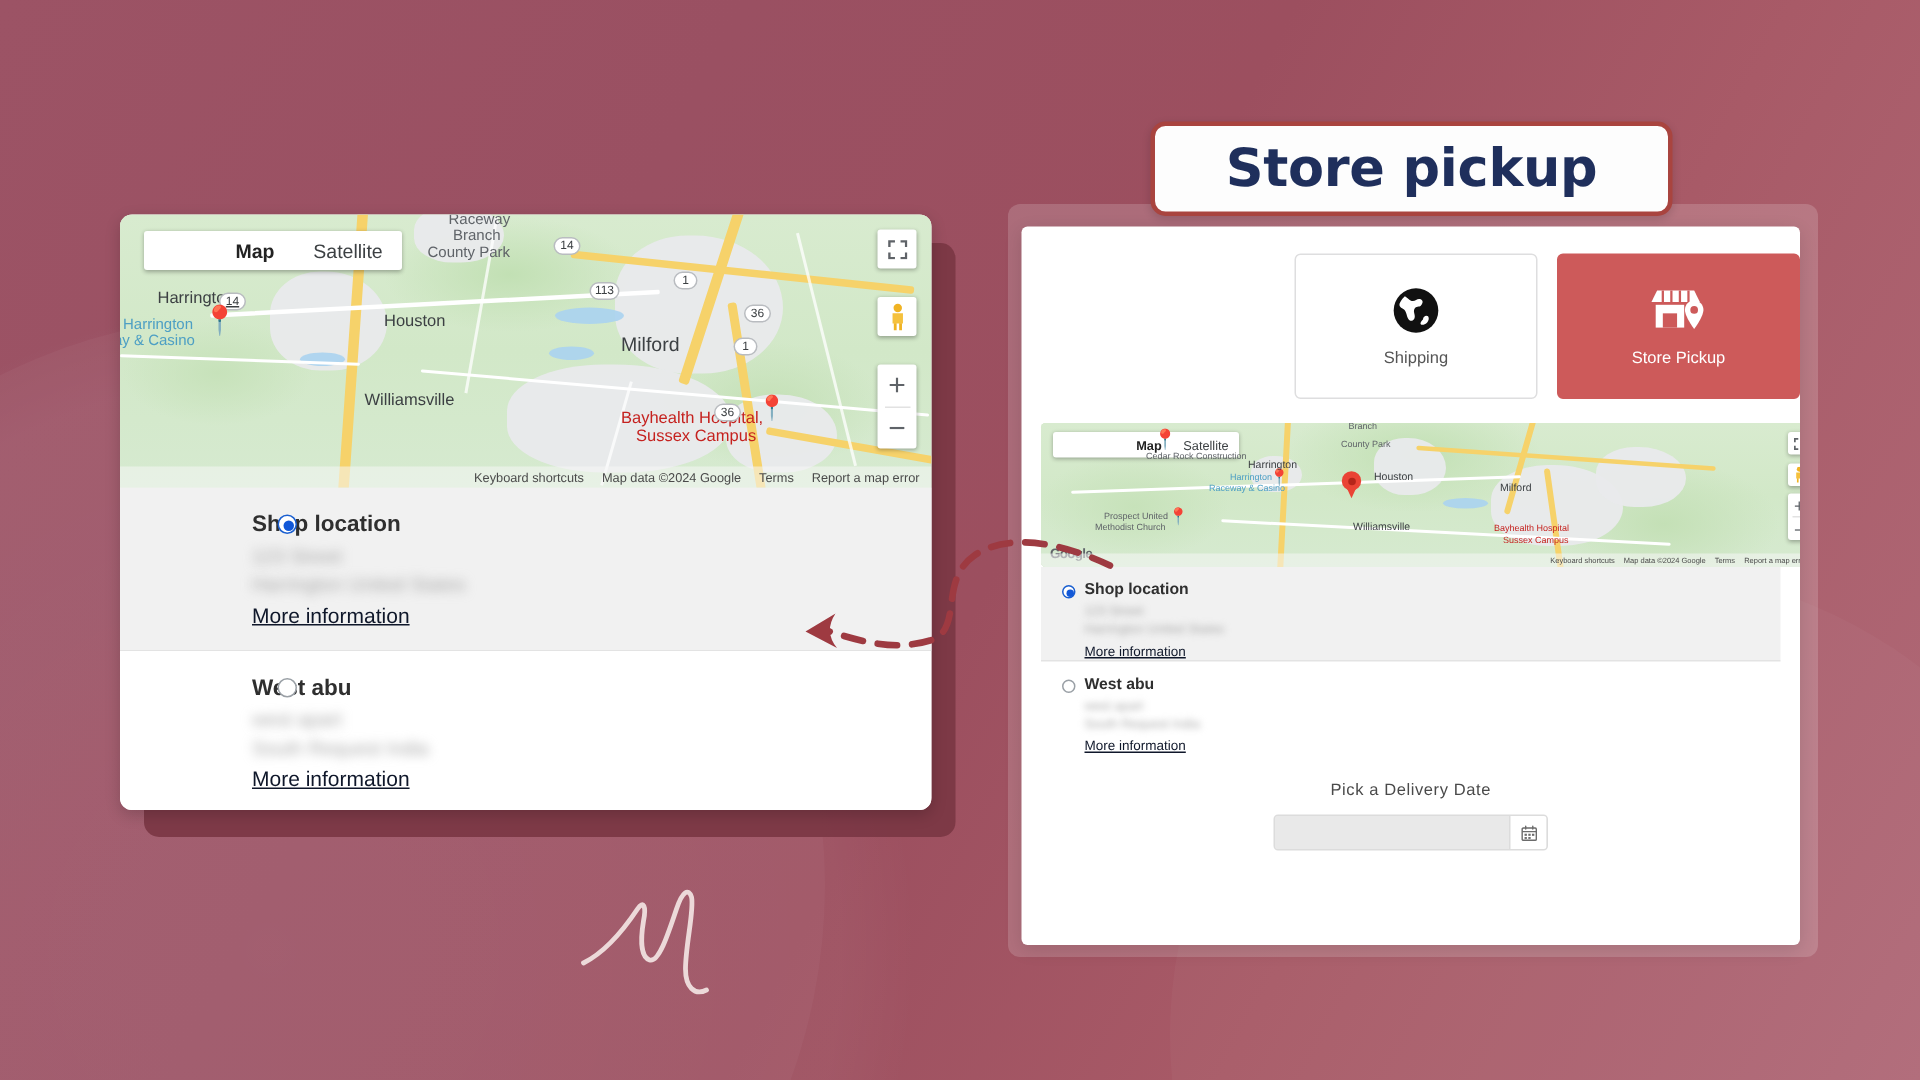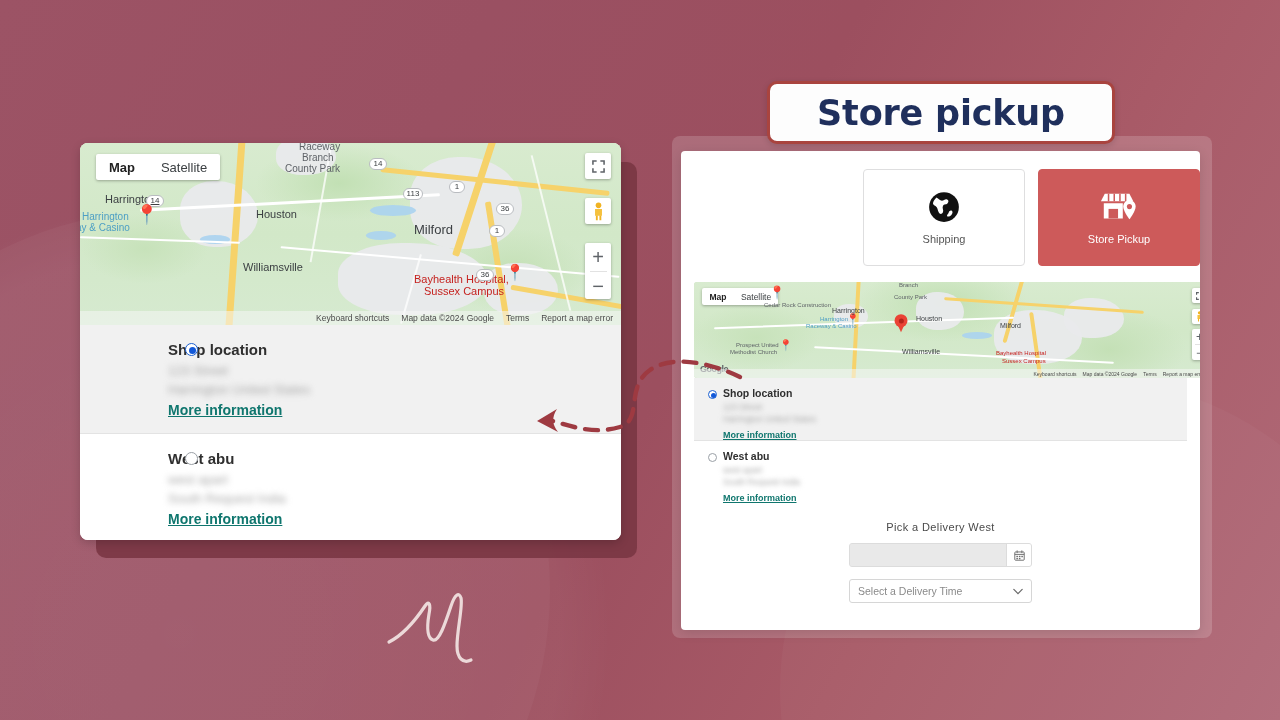--- a/index.html
+++ b/index.html
@@ -117,20 +117,21 @@
     background: rgba(255,255,255,0.75);
   }
 
   .gmap .maptype {
     position: absolute;
     display: flex;
     background: #ffffff;
     border-radius: 2px;
     box-shadow: 0 1px 3px rgba(0,0,0,0.3);
     overflow: hidden;
+    padding-left: 48px;
   }
   .gmap .maptype div {
     font-size: 13px;
     color: #3c4043;
     display: flex; align-items: center; justify-content: center;
     white-space: nowrap;
   }
   .gmap .maptype .mt-active { font-weight: 700; color: #222; }
 
   .gmap .ctrl {
@@ -230,24 +231,23 @@
   .loc-item .lname {
     font-weight: 700;
     color: #2f2f2f;
   }
   .loc-item .laddr {
     color: #a8a8a8;
     filter: blur(3.4px);
     user-select: none;
   }
   .loc-item .linfo {
-    color: #0f766e;
+    color: #0f172a;
     text-decoration: underline;
     display: inline-block;
-    font-weight: bold;
   }
   .loc-divider { height: 1px; background: #e3e3e3; }
 
   
   .right-backdrop {
     position: absolute;
     left: 672px; top: 136px;
     width: 540px; height: 502px;
     background: rgba(255,255,255,0.17);
     border-radius: 8px;
@@ -401,21 +401,21 @@
       <div class="lbl" style="left:2px;top:68px;font-size:10px;color:#4d9fc4;">Harrington</div>
       <div class="lbl" style="left:-4px;top:79px;font-size:10px;color:#4d9fc4;">ay &amp; Casino</div>
       <div class="lbl lbl-dark" style="left:176px;top:65px;font-size:11px;">Houston</div>
       <div class="lbl lbl-dark" style="left:334px;top:79px;font-size:13px;">Milford</div>
       <div class="lbl lbl-dark" style="left:163px;top:118px;font-size:11px;">Williamsville</div>
       <div class="lbl lbl-red" style="left:334px;top:130px;font-size:11px;">Bayhealth Hospital,</div>
       <div class="lbl lbl-red" style="left:344px;top:142px;font-size:11px;">Sussex Campus</div>
 
       <div class="shield" style="left:66px;top:52px;width:18px;height:12px;font-size:8px;text-decoration:underline;">14</div>
       <div class="shield" style="left:289px;top:15px;width:18px;height:12px;font-size:8px;">14</div>
-      <div class="shield" style="left:323px;top:45px;width:20px;height:12px;font-size:8px;">113</div>
+      <div class="shield" style="left:313px;top:45px;width:20px;height:12px;font-size:8px;">113</div>
       <div class="shield" style="left:369px;top:38px;width:16px;height:12px;font-size:8px;">1</div>
       <div class="shield" style="left:416px;top:60px;width:18px;height:12px;font-size:8px;">36</div>
       <div class="shield" style="left:409px;top:82px;width:16px;height:12px;font-size:8px;">1</div>
       <div class="shield" style="left:396px;top:126px;width:18px;height:12px;font-size:8px;">36</div>
 
       <div class="poi" style="left:425px;top:122px;font-size:16px;color:#c5221f;">📍</div>
 
       <div class="poi" style="left:55px;top:62px;font-size:19px;">📍</div>
 
       <div class="gpin" style="left:236px;top:240px;">
@@ -588,48 +588,40 @@
 
       <div class="loc-item" style="height:62px;padding:9px 14px 8px 14px;">
         <span class="radio off" style="left:14px;top:12px;width:9px;height:9px;"></span>
         <div class="lname" style="font-size:10.5px;margin-left:15px;">West abu</div>
         <div class="laddr" style="font-size:8.5px;margin-left:15px;margin-top:3px;filter:blur(2.6px);">west apart</div>
         <div class="laddr" style="font-size:8.5px;margin-left:15px;margin-top:2px;filter:blur(2.6px);">South Request India</div>
         <a class="linfo" style="font-size:9px;margin-left:15px;margin-top:3px;">More information</a>
       </div>
     </div>
 
-    <div class="pick-date-label">Pick a Delivery West</div>
+    <div class="pick-date-label">Pick a Delivery Date</div>
 
     <div class="date-row">
       <div class="date-input-wrap">
         <input class="fld" type="text" style="border: none; outline: none; font-size: 10.5px; padding: 0px 6px; color: rgb(68, 68, 68); font-family: &quot;Liberation Sans&quot;, sans-serif;" placeholder="">
         <div class="cal">
           <svg width="11" height="11" viewBox="0 0 14 14">
             <rect x="1" y="2.5" width="12" height="10.5" rx="1" fill="none" stroke="#6b6b6b" stroke-width="1.2"></rect>
             <path d="M1 5.6h12" stroke="#6b6b6b" stroke-width="1.2"></path>
             <path d="M4 1v2.4M10 1v2.4" stroke="#6b6b6b" stroke-width="1.2" stroke-linecap="round"></path>
             <rect x="3" y="7.4" width="2" height="1.8" fill="#6b6b6b"></rect>
             <rect x="6.2" y="7.4" width="2" height="1.8" fill="#6b6b6b"></rect>
             <rect x="9.3" y="7.4" width="2" height="1.8" fill="#6b6b6b"></rect>
             <rect x="3" y="10.2" width="2" height="1.6" fill="#6b6b6b"></rect>
             <rect x="6.2" y="10.2" width="2" height="1.6" fill="#6b6b6b"></rect>
           </svg>
         </div>
       </div>
     </div>
 
-    <div class="time-row">
-      <div class="time-select">
-        <span>Select a Delivery Time</span>
-        <svg width="10" height="7" viewBox="0 0 12 8">
-          <path d="M1 1.5L6 6.5L11 1.5" fill="none" stroke="#6b6b6b" stroke-width="1.5" stroke-linecap="round"></path>
-        </svg>
-      </div>
-    </div>
   </div>
 
   <div class="title-badge">
     <span class="txt">Store pickup</span>
   </div>
 
   <svg class="arrow-svg" viewBox="0 0 240 135">
     <path d="M215 52 C 190 40, 150 28, 125 45 C 100 62, 118 95, 95 102 C 72 109, 50 103, 28 96" fill="none" stroke="#9e3a41" stroke-width="4.4" stroke-dasharray="13 10" stroke-linecap="round"></path>
     <path d="M32 84 L12 96 L33 107 Q 24 96 32 84 Z" fill="#9e3a41"></path>
   </svg>

